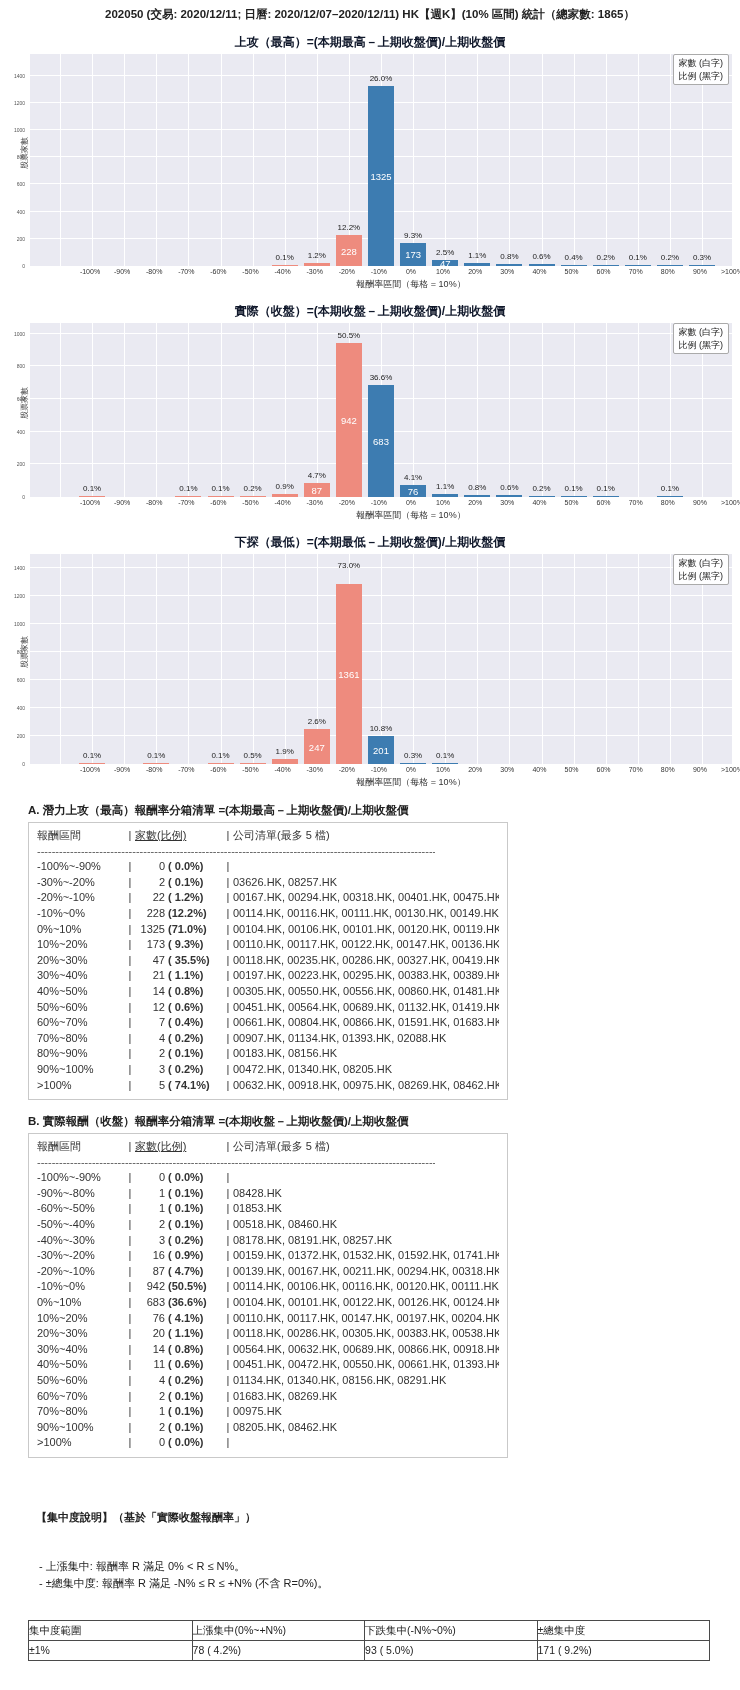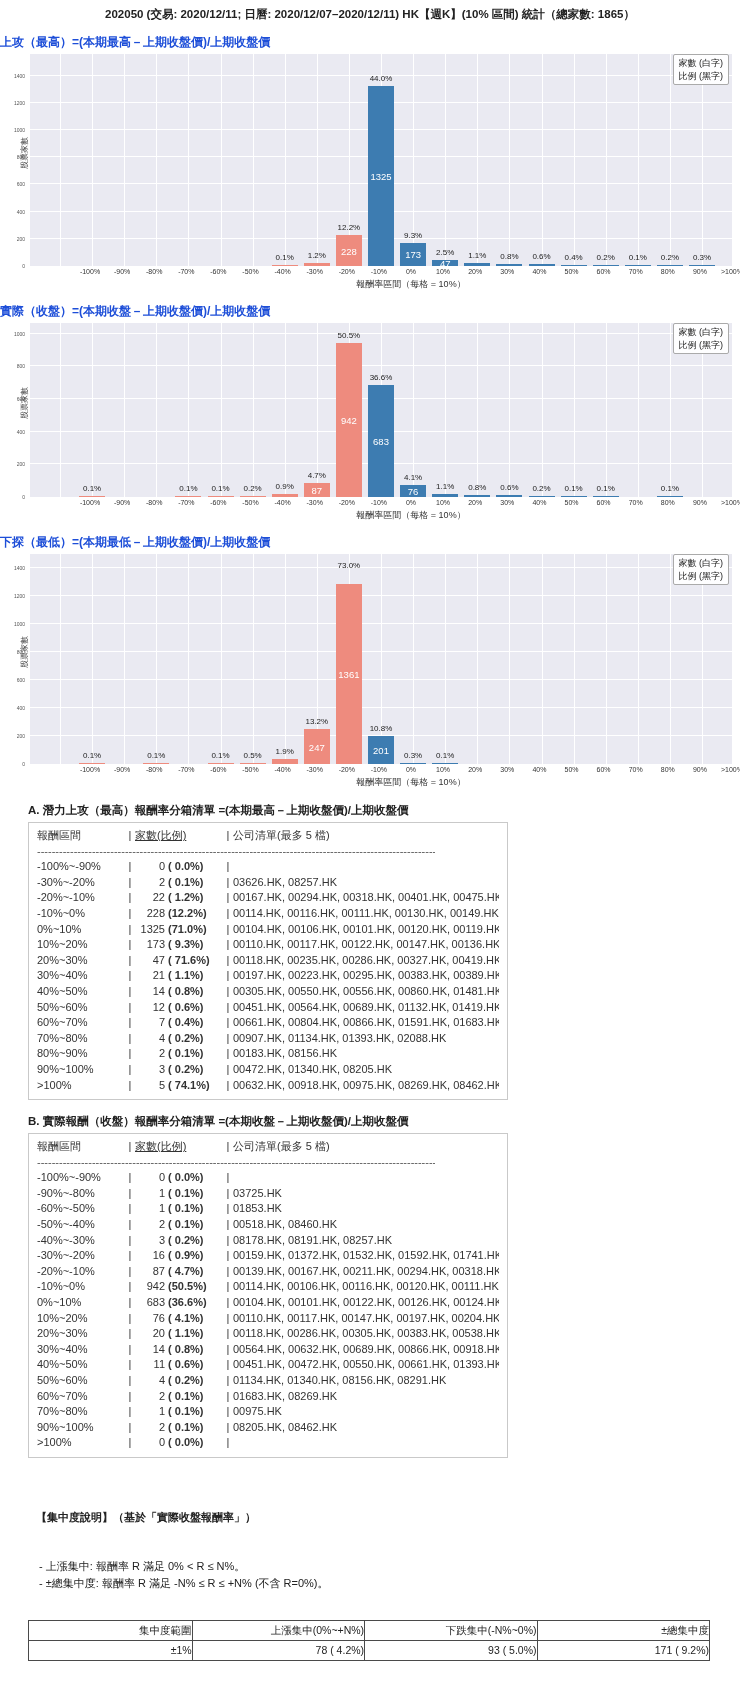--- a/index.html
+++ b/index.html
@@ -1,21 +1,21 @@
 <!DOCTYPE html>
 <html><head>
 <meta charset="utf-8">
 <style>
   html,body{margin:0;padding:0;background:#fff;}
   body{width:740px;font-family:"Liberation Sans","DejaVu Sans",sans-serif;color:#2b2b2b;}
   .page-title{ text-align:center;font-size:11.5px;font-weight:600;color:#222;padding-top:7px;}
 
   
   .chart-block{margin-top:12px;position:relative;}
-  .chart-title{font-size:12px;font-weight:600;color:#1d4ed8;margin-bottom:3px;}
+  .chart-title{text-align:center;font-size:12px;font-weight:600;color:#0f172a;margin-bottom:3px;}
   .plot-wrap{position:relative;margin-left:30px;width:702px;}
   .ylabel{position:absolute;left:-40px;top:50%;width:70px;height:12px;margin-top:-26px;
           transform:rotate(-90deg);font-size:8px;color:#444;text-align:center;}
   .plot{position:relative;width:702px;background:#eaeaf2;overflow:visible;}
   .gridline-v{position:absolute;top:0;bottom:0;width:1px;background:#ffffff;}
   .gridline-h{position:absolute;left:0;right:0;height:1px;background:#ffffff;}
   .yticks{position:absolute;left:-22px;top:0;bottom:0;width:20px;}
   .ytick{position:absolute;right:3px;font-size:5px;color:#555;}
   .bars{position:absolute;left:0;top:0;bottom:0;right:0;}
   .bar{position:absolute;bottom:0;width:26px;}
@@ -40,21 +40,21 @@
   .l-count-h{width:88px;flex:none;text-decoration:underline;}
   .l-comp{flex:1;overflow:hidden;white-space:nowrap;}
   .l-divider{line-height:15.6px;width:398px;overflow:hidden;white-space:nowrap;color:#555;}
 
   
   .notes{margin-top:18px;margin-left:36px;font-size:11px;line-height:16.5px;color:#222;white-space:pre-wrap;}
   .notes .n-head{font-weight:600;}
 
   
   .conc-table{margin-top:12px;margin-left:28px;border-collapse:collapse;width:682px;font-size:10.5px;color:#222;}
-  .conc-table th,.conc-table td{border:1px solid #4a4a4a;text-align:right;padding:2.5px 0;font-weight:400;line-height:14px;}
+  .conc-table th,.conc-table td{border:1px solid #4a4a4a;text-align:left;padding:2.5px 0;font-weight:400;line-height:14px;}
   .conc-table th{font-weight:400;}
 </style>
 </head>
 <body>
 
 <div class="page-title">202050 (交易: 2020/12/11; 日曆: 2020/12/07–2020/12/11) HK【週K】(10% 區間) 統計（總家數: 1865）</div>
 
 <section class="chart-block">
   <div class="chart-title">上攻（最高）=(本期最高－上期收盤價)/上期收盤價</div>
   <div class="plot-wrap">
@@ -105,21 +105,21 @@
           <span class="pct-label" style="left: 254.7px; bottom: 4.5px;">0.1%</span>
           <div class="bar" style="left: 273.8px; height: 2.98974px; background: rgb(238, 139, 126);"></div>
           <span class="pct-label" style="left: 286.8px; bottom: 5.98974px;">1.2%</span>
           <div class="bar" style="left: 305.9px; height: 30.9846px; background: rgb(238, 139, 126);">
             <span class="count-label">228</span>
           </div>
           <span class="pct-label" style="left: 318.9px; bottom: 33.9846px;">12.2%</span>
           <div class="bar" style="left: 338px; height: 180.064px; background: rgb(61, 124, 177);">
             <span class="count-label">1325</span>
           </div>
-          <span class="pct-label" style="left: 351px; bottom: 183.064px;">44.0%</span>
+          <span class="pct-label" style="left: 351px; bottom: 183.064px;">26.0%</span>
           <div class="bar" style="left: 370.1px; height: 23.5103px; background: rgb(61, 124, 177);">
             <span class="count-label">173</span>
           </div>
           <span class="pct-label" style="left: 383.1px; bottom: 26.5103px;">9.3%</span>
           <div class="bar" style="left: 402.2px; height: 6.38718px; background: rgb(61, 124, 177);">
             <span class="count-label">47</span>
           </div>
           <span class="pct-label" style="left: 415.2px; bottom: 9.38718px;">2.5%</span>
           <div class="bar" style="left: 434.3px; height: 2.85385px; background: rgb(61, 124, 177);"></div>
           <span class="pct-label" style="left: 447.3px; bottom: 5.85385px;">1.1%</span>
@@ -337,21 +337,21 @@
           <span class="pct-label" style="left: 126.3px; bottom: 4.5px;">0.1%</span>
           <div class="bar" style="left: 177.5px; height: 1.5px; background: rgb(238, 139, 126);"></div>
           <span class="pct-label" style="left: 190.5px; bottom: 4.5px;">0.1%</span>
           <div class="bar" style="left: 209.6px; height: 1.5px; background: rgb(238, 139, 126);"></div>
           <span class="pct-label" style="left: 222.6px; bottom: 4.5px;">0.5%</span>
           <div class="bar" style="left: 241.7px; height: 4.9px; background: rgb(238, 139, 126);"></div>
           <span class="pct-label" style="left: 254.7px; bottom: 7.9px;">1.9%</span>
           <div class="bar" style="left: 273.8px; height: 34.58px; background: rgb(238, 139, 126);">
             <span class="count-label">247</span>
           </div>
-          <span class="pct-label" style="left: 286.8px; bottom: 37.58px;">13.2%</span>
+          <span class="pct-label" style="left: 286.8px; bottom: 37.58px;">2.6%</span>
           <div class="bar" style="left: 305.9px; height: 180px; background: rgb(238, 139, 126);">
             <span class="count-label">1361</span>
           </div>
           <span class="pct-label" style="left: 318.9px; bottom: 193.54px;">73.0%</span>
           <div class="bar" style="left: 338px; height: 28.14px; background: rgb(61, 124, 177);">
             <span class="count-label">201</span>
           </div>
           <span class="pct-label" style="left: 351px; bottom: 31.14px;">10.8%</span>
           <div class="bar" style="left: 370.1px; height: 1.5px; background: rgb(61, 124, 177);"></div>
           <span class="pct-label" style="left: 383.1px; bottom: 4.5px;">0.3%</span>
@@ -401,21 +401,21 @@
       <span class="l-comp">公司清單(最多 5 檔)</span>
     </div>
     <div class="l-divider">--------------------------------------------------------------------------------------------------------------</div>
     <div class="list-rows">
         <div class="lrow"><span class="l-range">-100%~-90%</span><span class="l-pipe">|</span><span class="l-num">0</span><span class="l-pct"> ( 0.0%)</span><span class="l-pipe">|</span><span class="l-comp"></span></div>
         <div class="lrow"><span class="l-range">-30%~-20%</span><span class="l-pipe">|</span><span class="l-num">2</span><span class="l-pct"> ( 0.1%)</span><span class="l-pipe">|</span><span class="l-comp">03626.HK, 08257.HK</span></div>
         <div class="lrow"><span class="l-range">-20%~-10%</span><span class="l-pipe">|</span><span class="l-num">22</span><span class="l-pct"> ( 1.2%)</span><span class="l-pipe">|</span><span class="l-comp">00167.HK, 00294.HK, 00318.HK, 00401.HK, 00475.HK, ... (共 22 檔)</span></div>
         <div class="lrow"><span class="l-range">-10%~0%</span><span class="l-pipe">|</span><span class="l-num">228</span><span class="l-pct"> (12.2%)</span><span class="l-pipe">|</span><span class="l-comp">00114.HK, 00116.HK, 00111.HK, 00130.HK, 00149.HK, ... (共 228 檔)</span></div>
         <div class="lrow"><span class="l-range">0%~10%</span><span class="l-pipe">|</span><span class="l-num">1325</span><span class="l-pct"> (71.0%)</span><span class="l-pipe">|</span><span class="l-comp">00104.HK, 00106.HK, 00101.HK, 00120.HK, 00119.HK, ... (共 1325 檔)</span></div>
         <div class="lrow"><span class="l-range">10%~20%</span><span class="l-pipe">|</span><span class="l-num">173</span><span class="l-pct"> ( 9.3%)</span><span class="l-pipe">|</span><span class="l-comp">00110.HK, 00117.HK, 00122.HK, 00147.HK, 00136.HK, ... (共 173 檔)</span></div>
-        <div class="lrow"><span class="l-range">20%~30%</span><span class="l-pipe">|</span><span class="l-num">47</span><span class="l-pct"> ( 71.6%)</span><span class="l-pipe">|</span><span class="l-comp">00118.HK, 00235.HK, 00286.HK, 00327.HK, 00419.HK, ... (共 47 檔)</span></div>
+        <div class="lrow"><span class="l-range">20%~30%</span><span class="l-pipe">|</span><span class="l-num">47</span><span class="l-pct"> ( 35.5%)</span><span class="l-pipe">|</span><span class="l-comp">00118.HK, 00235.HK, 00286.HK, 00327.HK, 00419.HK, ... (共 47 檔)</span></div>
         <div class="lrow"><span class="l-range">30%~40%</span><span class="l-pipe">|</span><span class="l-num">21</span><span class="l-pct"> ( 1.1%)</span><span class="l-pipe">|</span><span class="l-comp">00197.HK, 00223.HK, 00295.HK, 00383.HK, 00389.HK, ... (共 21 檔)</span></div>
         <div class="lrow"><span class="l-range">40%~50%</span><span class="l-pipe">|</span><span class="l-num">14</span><span class="l-pct"> ( 0.8%)</span><span class="l-pipe">|</span><span class="l-comp">00305.HK, 00550.HK, 00556.HK, 00860.HK, 01481.HK, ... (共 14 檔)</span></div>
         <div class="lrow"><span class="l-range">50%~60%</span><span class="l-pipe">|</span><span class="l-num">12</span><span class="l-pct"> ( 0.6%)</span><span class="l-pipe">|</span><span class="l-comp">00451.HK, 00564.HK, 00689.HK, 01132.HK, 01419.HK, ... (共 12 檔)</span></div>
         <div class="lrow"><span class="l-range">60%~70%</span><span class="l-pipe">|</span><span class="l-num">7</span><span class="l-pct"> ( 0.4%)</span><span class="l-pipe">|</span><span class="l-comp">00661.HK, 00804.HK, 00866.HK, 01591.HK, 01683.HK, ... (共 7 檔)</span></div>
         <div class="lrow"><span class="l-range">70%~80%</span><span class="l-pipe">|</span><span class="l-num">4</span><span class="l-pct"> ( 0.2%)</span><span class="l-pipe">|</span><span class="l-comp">00907.HK, 01134.HK, 01393.HK, 02088.HK</span></div>
         <div class="lrow"><span class="l-range">80%~90%</span><span class="l-pipe">|</span><span class="l-num">2</span><span class="l-pct"> ( 0.1%)</span><span class="l-pipe">|</span><span class="l-comp">00183.HK, 08156.HK</span></div>
         <div class="lrow"><span class="l-range">90%~100%</span><span class="l-pipe">|</span><span class="l-num">3</span><span class="l-pct"> ( 0.2%)</span><span class="l-pipe">|</span><span class="l-comp">00472.HK, 01340.HK, 08205.HK</span></div>
         <div class="lrow"><span class="l-range">&gt;100%</span><span class="l-pipe">|</span><span class="l-num">5</span><span class="l-pct"> ( 74.1%)</span><span class="l-pipe">|</span><span class="l-comp">00632.HK, 00918.HK, 00975.HK, 08269.HK, 08462.HK</span></div>
       </div>
   </div>
@@ -427,21 +427,21 @@
     <div class="lrow">
       <span class="l-range">報酬區間</span>
       <span class="l-pipe">|</span>
       <span class="l-count-h">家數(比例)</span>
       <span class="l-pipe">|</span>
       <span class="l-comp">公司清單(最多 5 檔)</span>
     </div>
     <div class="l-divider">--------------------------------------------------------------------------------------------------------------</div>
     <div class="list-rows">
         <div class="lrow"><span class="l-range">-100%~-90%</span><span class="l-pipe">|</span><span class="l-num">0</span><span class="l-pct"> ( 0.0%)</span><span class="l-pipe">|</span><span class="l-comp"></span></div>
-        <div class="lrow"><span class="l-range">-90%~-80%</span><span class="l-pipe">|</span><span class="l-num">1</span><span class="l-pct"> ( 0.1%)</span><span class="l-pipe">|</span><span class="l-comp">03725.HK</span></div>
+        <div class="lrow"><span class="l-range">-90%~-80%</span><span class="l-pipe">|</span><span class="l-num">1</span><span class="l-pct"> ( 0.1%)</span><span class="l-pipe">|</span><span class="l-comp">08428.HK</span></div>
         <div class="lrow"><span class="l-range">-60%~-50%</span><span class="l-pipe">|</span><span class="l-num">1</span><span class="l-pct"> ( 0.1%)</span><span class="l-pipe">|</span><span class="l-comp">01853.HK</span></div>
         <div class="lrow"><span class="l-range">-50%~-40%</span><span class="l-pipe">|</span><span class="l-num">2</span><span class="l-pct"> ( 0.1%)</span><span class="l-pipe">|</span><span class="l-comp">00518.HK, 08460.HK</span></div>
         <div class="lrow"><span class="l-range">-40%~-30%</span><span class="l-pipe">|</span><span class="l-num">3</span><span class="l-pct"> ( 0.2%)</span><span class="l-pipe">|</span><span class="l-comp">08178.HK, 08191.HK, 08257.HK</span></div>
         <div class="lrow"><span class="l-range">-30%~-20%</span><span class="l-pipe">|</span><span class="l-num">16</span><span class="l-pct"> ( 0.9%)</span><span class="l-pipe">|</span><span class="l-comp">00159.HK, 01372.HK, 01532.HK, 01592.HK, 01741.HK, ... (共 16 檔)</span></div>
         <div class="lrow"><span class="l-range">-20%~-10%</span><span class="l-pipe">|</span><span class="l-num">87</span><span class="l-pct"> ( 4.7%)</span><span class="l-pipe">|</span><span class="l-comp">00139.HK, 00167.HK, 00211.HK, 00294.HK, 00318.HK, ... (共 87 檔)</span></div>
         <div class="lrow"><span class="l-range">-10%~0%</span><span class="l-pipe">|</span><span class="l-num">942</span><span class="l-pct"> (50.5%)</span><span class="l-pipe">|</span><span class="l-comp">00114.HK, 00106.HK, 00116.HK, 00120.HK, 00111.HK, ... (共 942 檔)</span></div>
         <div class="lrow"><span class="l-range">0%~10%</span><span class="l-pipe">|</span><span class="l-num">683</span><span class="l-pct"> (36.6%)</span><span class="l-pipe">|</span><span class="l-comp">00104.HK, 00101.HK, 00122.HK, 00126.HK, 00124.HK, ... (共 683 檔)</span></div>
         <div class="lrow"><span class="l-range">10%~20%</span><span class="l-pipe">|</span><span class="l-num">76</span><span class="l-pct"> ( 4.1%)</span><span class="l-pipe">|</span><span class="l-comp">00110.HK, 00117.HK, 00147.HK, 00197.HK, 00204.HK, ... (共 76 檔)</span></div>
         <div class="lrow"><span class="l-range">20%~30%</span><span class="l-pipe">|</span><span class="l-num">20</span><span class="l-pct"> ( 1.1%)</span><span class="l-pipe">|</span><span class="l-comp">00118.HK, 00286.HK, 00305.HK, 00383.HK, 00538.HK, ... (共 20 檔)</span></div>
         <div class="lrow"><span class="l-range">30%~40%</span><span class="l-pipe">|</span><span class="l-num">14</span><span class="l-pct"> ( 0.8%)</span><span class="l-pipe">|</span><span class="l-comp">00564.HK, 00632.HK, 00689.HK, 00866.HK, 00918.HK, ... (共 14 檔)</span></div>

